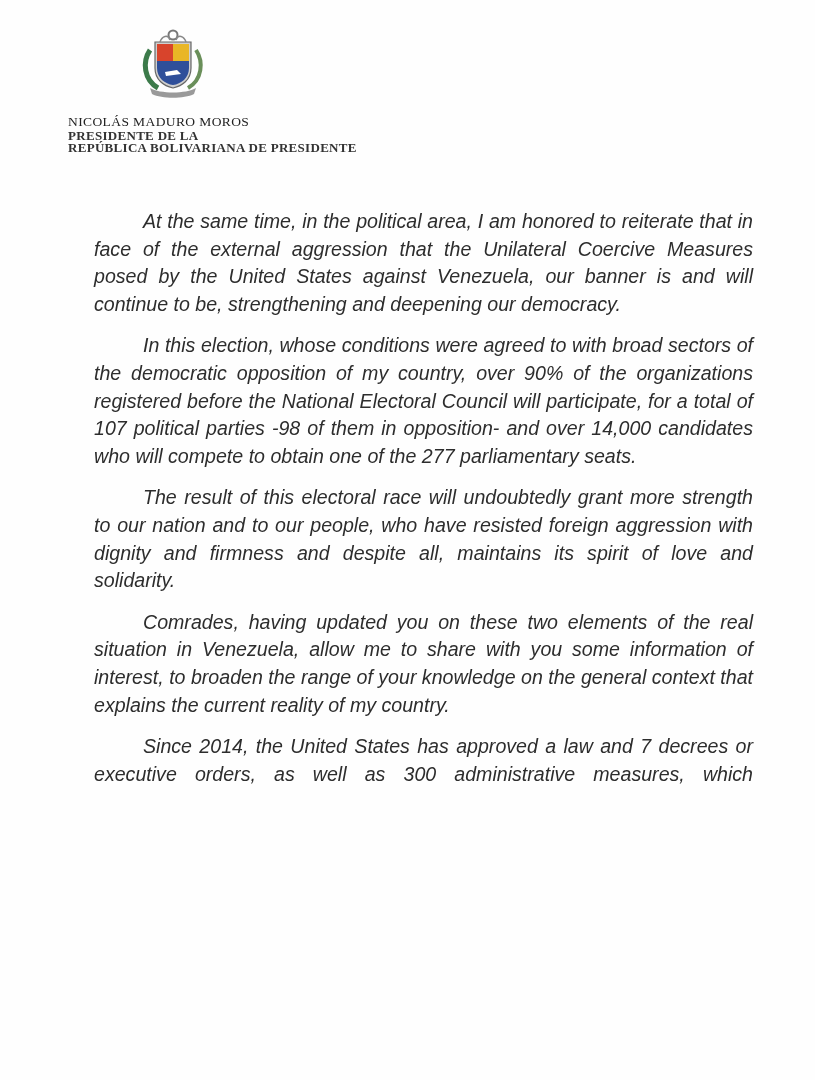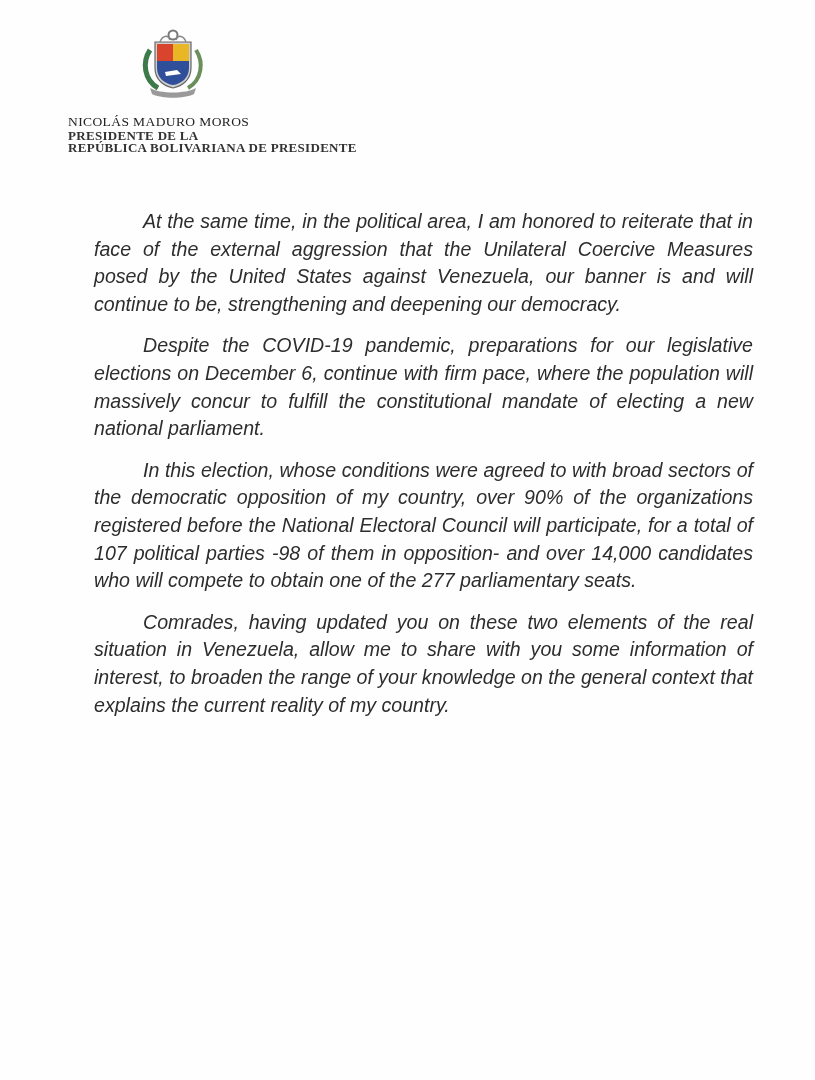--- a/index.html
+++ b/index.html
@@ -90,18 +90,19 @@
 
       <path d="M10 60 C20 66 46 66 56 60 L54 66 C44 71 22 71 12 66 Z" fill="#9a9a9a"></path>
     </svg>
     <div class="lh-name">NICOLÁS MADURO MOROS</div>
     <div class="lh-title">PRESIDENTE DE LA</div>
     <div class="lh-title">REPÚBLICA BOLIVARIANA DE PRESIDENTE</div>
   </div>
 
   <div class="body-text">
     <p class="para">At the same time, in the political area, I am honored to reiterate that in face of the external aggression that the Unilateral Coercive Measures posed by the United States against Venezuela, our banner is and will continue to be, strengthening and deepening our democracy.</p>
-    <p class="para">Despite the COVID-19 pandemic, preparations for our legislative elections on December 6, continue with firm pace, where the population will massively concur to fulfill the constitutional mandate of electing a new national parliament.</p>
     <p class="para">In this election, whose conditions were agreed to with broad sectors of the democratic opposition of my country, over 90% of the organizations registered before the National Electoral Council will participate, for a total of 107 political parties -98 of them in opposition- and over 14,000 candidates who will compete to obtain one of the 277 parliamentary seats.</p>
+    <p class="para">The result of this electoral race will undoubtedly grant more strength to our nation and to our people, who have resisted foreign aggression with dignity and firmness and despite all, maintains its spirit of love and solidarity.</p>
     <p class="para">Comrades, having updated you on these two elements of the real situation in Venezuela, allow me to share with you some information of interest, to broaden the range of your knowledge on the general context that explains the current reality of my country.</p>
+    <p class="para" style="text-align: justify; text-align-last: justify;">Since 2014, the United States has approved a law and 7 decrees or executive orders, as well as 300 administrative measures, which</p>
   </div>
 
 </div>
 
 </body></html>

